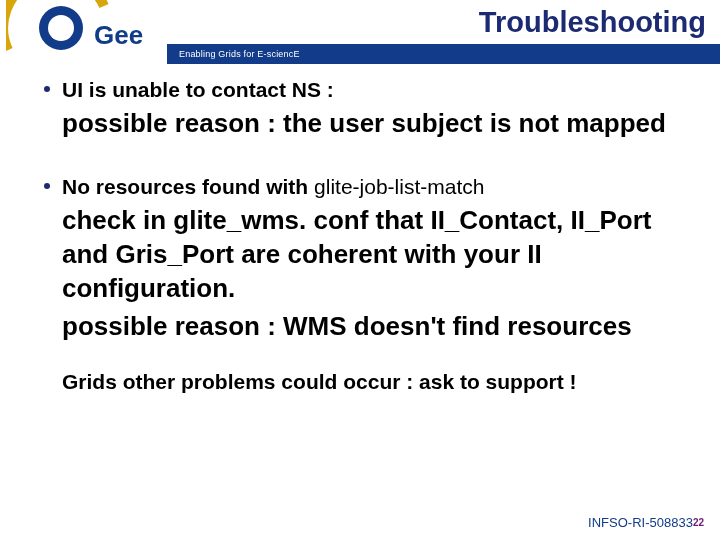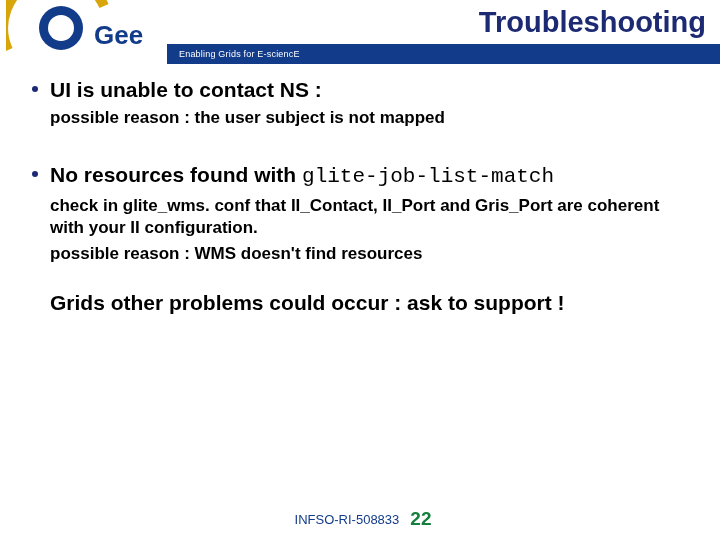--- a/index.html
+++ b/index.html
@@ -2,32 +2,32 @@
 <html><head>
 <meta charset="utf-8">
 <style>
   * { margin: 0; padding: 0; box-sizing: border-box; }
   html, body { width: 720px; height: 540px; font-family: Arial, Helvetica, sans-serif; background: #fff; overflow: hidden; }
   .slide { position: relative; width: 720px; height: 540px; }
   .header-bar { position: absolute; left: 167px; top: 44px; right: 0; height: 20px; background: #123b8a; display: flex; align-items: center; padding-left: 12px; }
   .tagline { color: #fff; font-size: 9px; letter-spacing: 0.2px; }
   .title { position: absolute; top: 6px; right: 14px; font-size: 29px; font-weight: bold; color: #1c2a73; text-align: right; }
   .logo { position: absolute; left: 6px; top: 0; width: 165px; height: 60px; }
-  .content { position: absolute; left: 18px; top: 76px; right: 22px; }
+  .content { position: absolute; left: 30px; top: 76px; right: 22px; }
   .bullet-row { display: flex; align-items: flex-start; margin-bottom: 4px; }
   .bullet-dot { width: 6px; height: 6px; border-radius: 50%; background: #1c2a73; margin: 10px 12px 0 14px; flex: none; }
   .bullet-text { font-size: 21px; font-weight: bold; color: #000; line-height: 1.3; }
-  .indent { margin-left: 32px; font-size: 17px; font-weight: bold; color: #000; line-height: 1.3; margin-bottom: 4px; }
-  .mono { font-family: Liberation Mono, monospace; font-weight: normal; }
+  .indent { margin-left: 32px; font-size: 26px; font-weight: bold; color: #000; line-height: 1.3; margin-bottom: 4px; }
+  .mono { font-family: Liberation Sans, sans-serif; font-weight: normal; }
   .closing { margin-left: 32px; font-size: 21px; font-weight: bold; color: #000; line-height: 1.3; margin-top: 24px; }
-  .footer { position: absolute; left: 6px; right: 0; bottom: 10px; display: flex; justify-content: center; align-items: center; padding: 0 16px; gap: 11px; }
+  .footer { position: absolute; left: 6px; right: 0; bottom: 10px; display: flex; justify-content: flex-end; align-items: center; padding: 0 16px; }
   .footer-left { color: #123b8a; font-size: 13px; }
   .footer-right { display: flex; align-items: baseline; gap: 22px; }
   .footer-mid { font-size: 13px; font-weight: bold; color: #000; }
-  .footer-num { font-size: 19px; font-weight: bold; color: #15803d; }
+  .footer-num { font-size: 10px; font-weight: bold; color: #701a75; }
   .gap { height: 28px; }
 </style>
 </head>
 <body>
 
 <div class="slide">
 
   <div class="logo">
     <svg viewBox="0 0 165 60" width="165" height="60">
       <path d="M2 50 A52 52 0 0 1 98 6" fill="none" stroke="#d8a50a" stroke-width="10" stroke-linecap="butt"></path>

